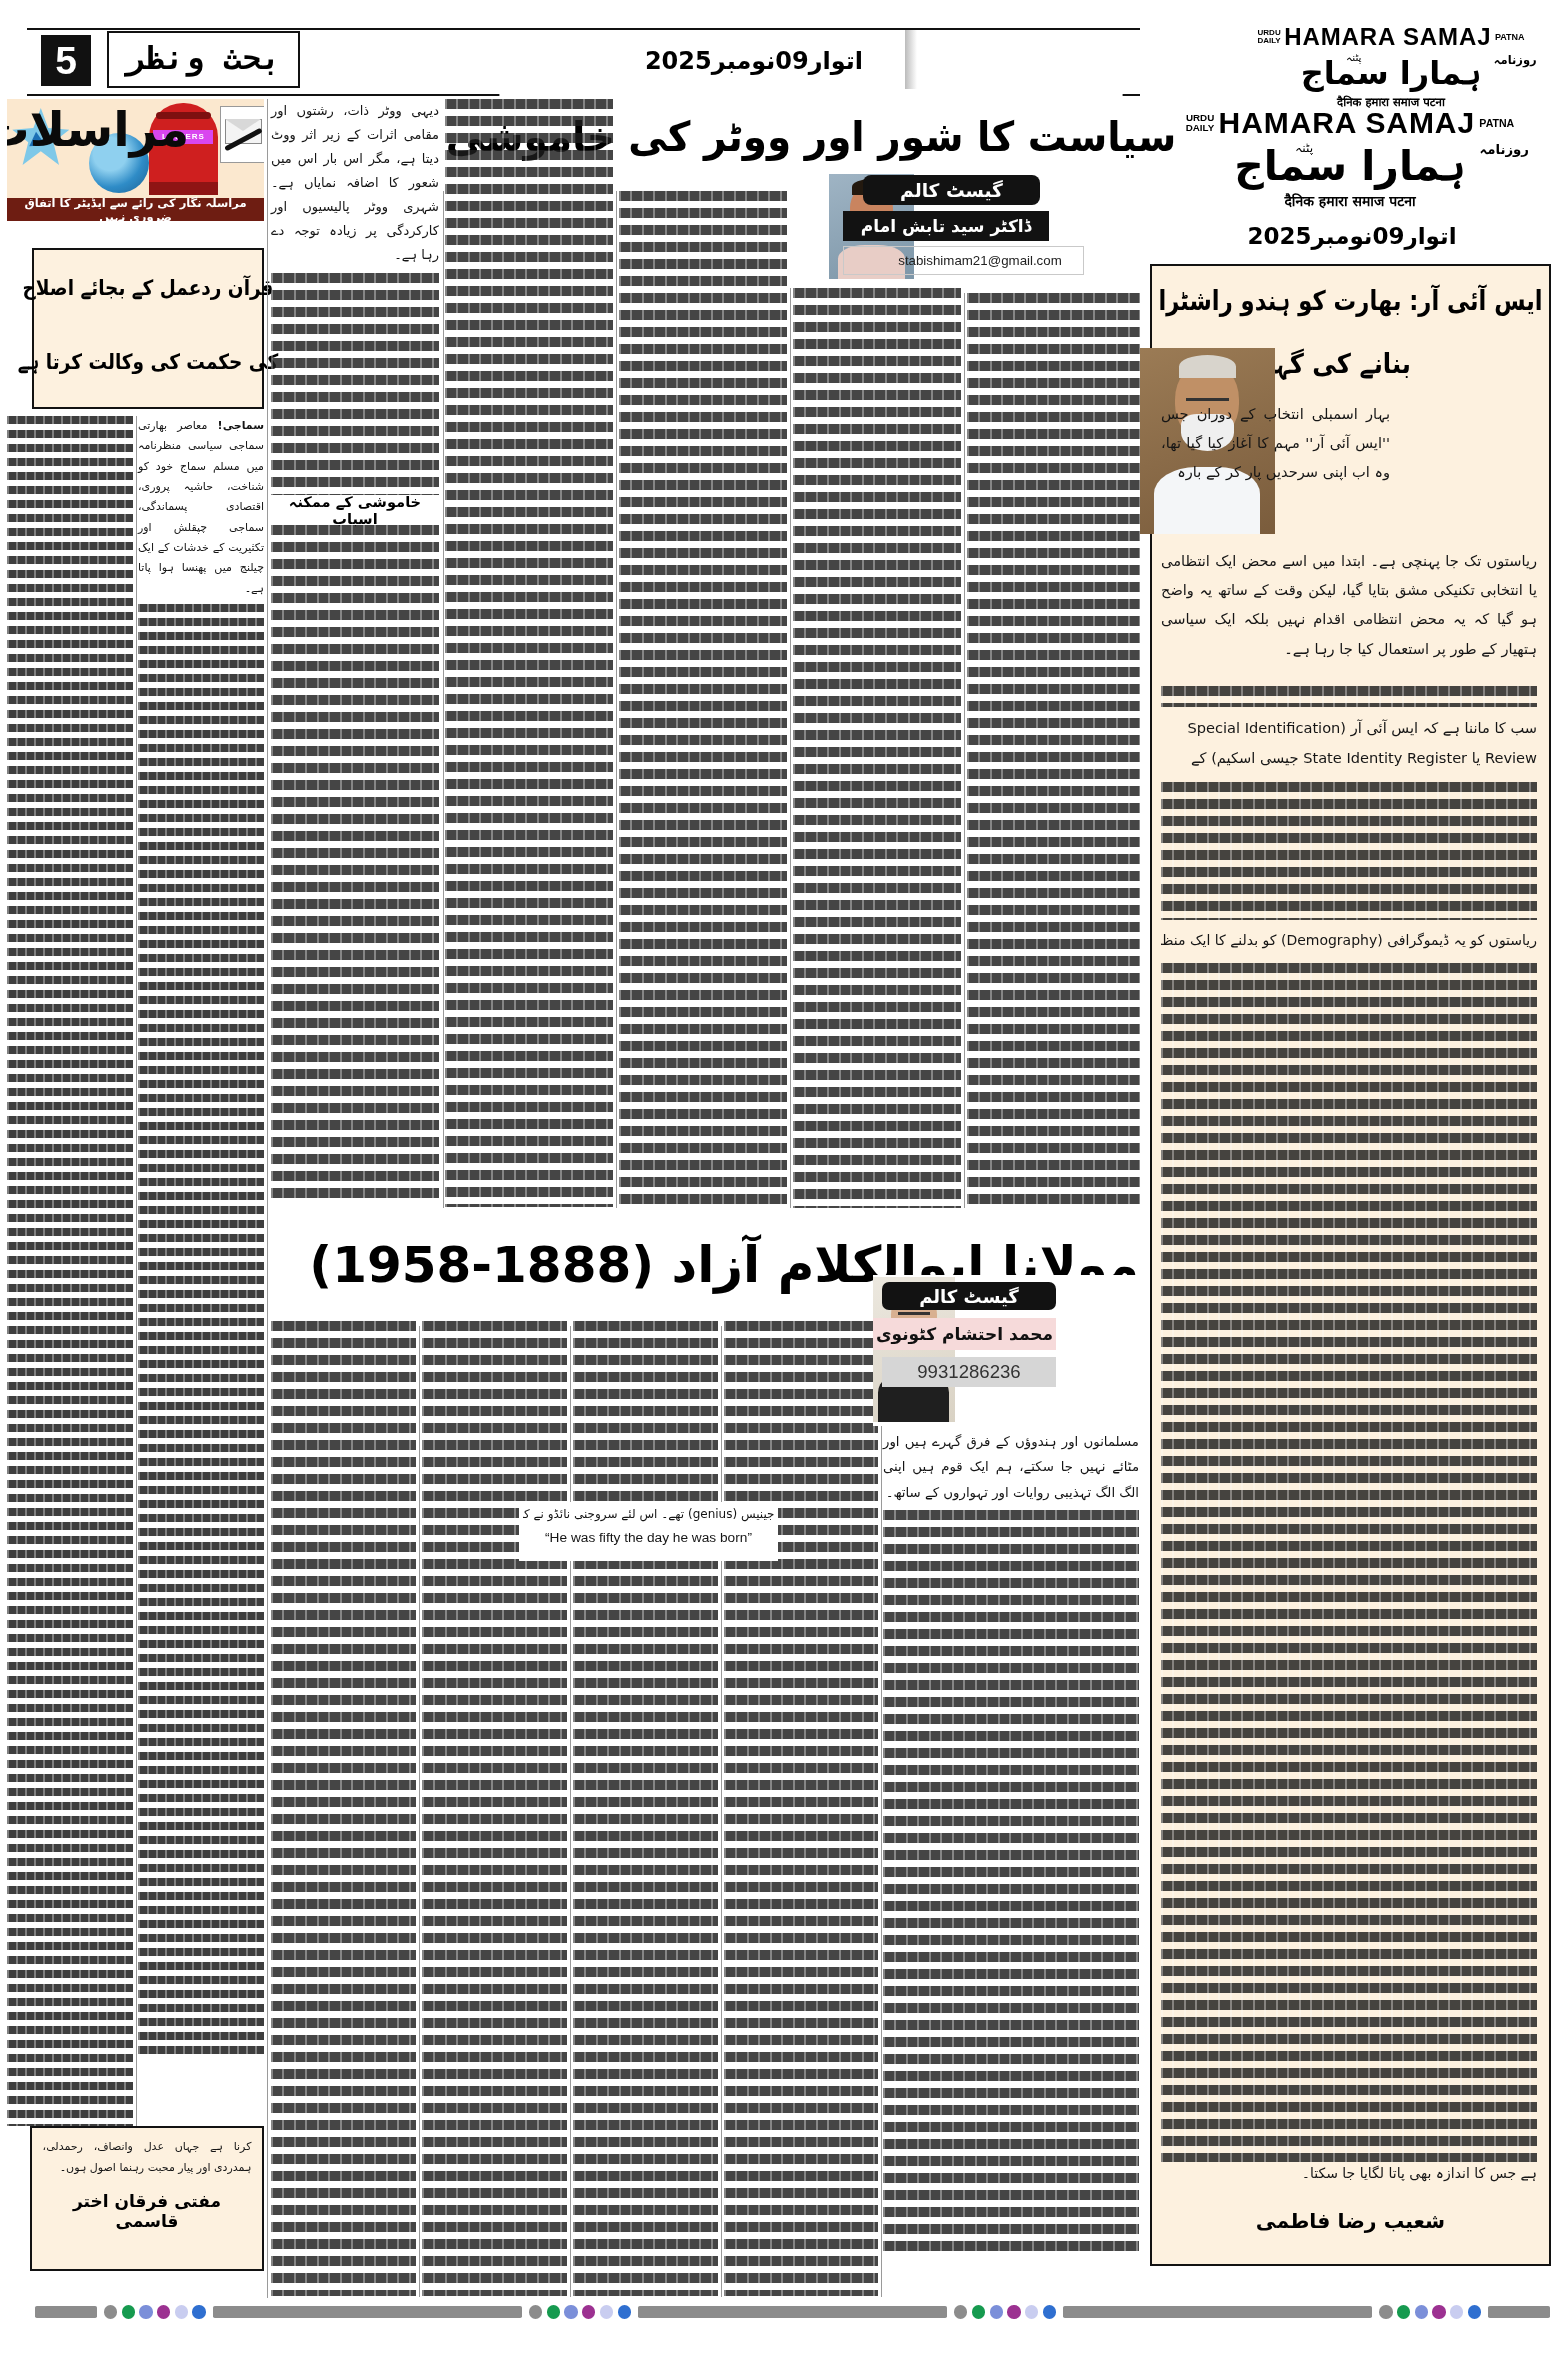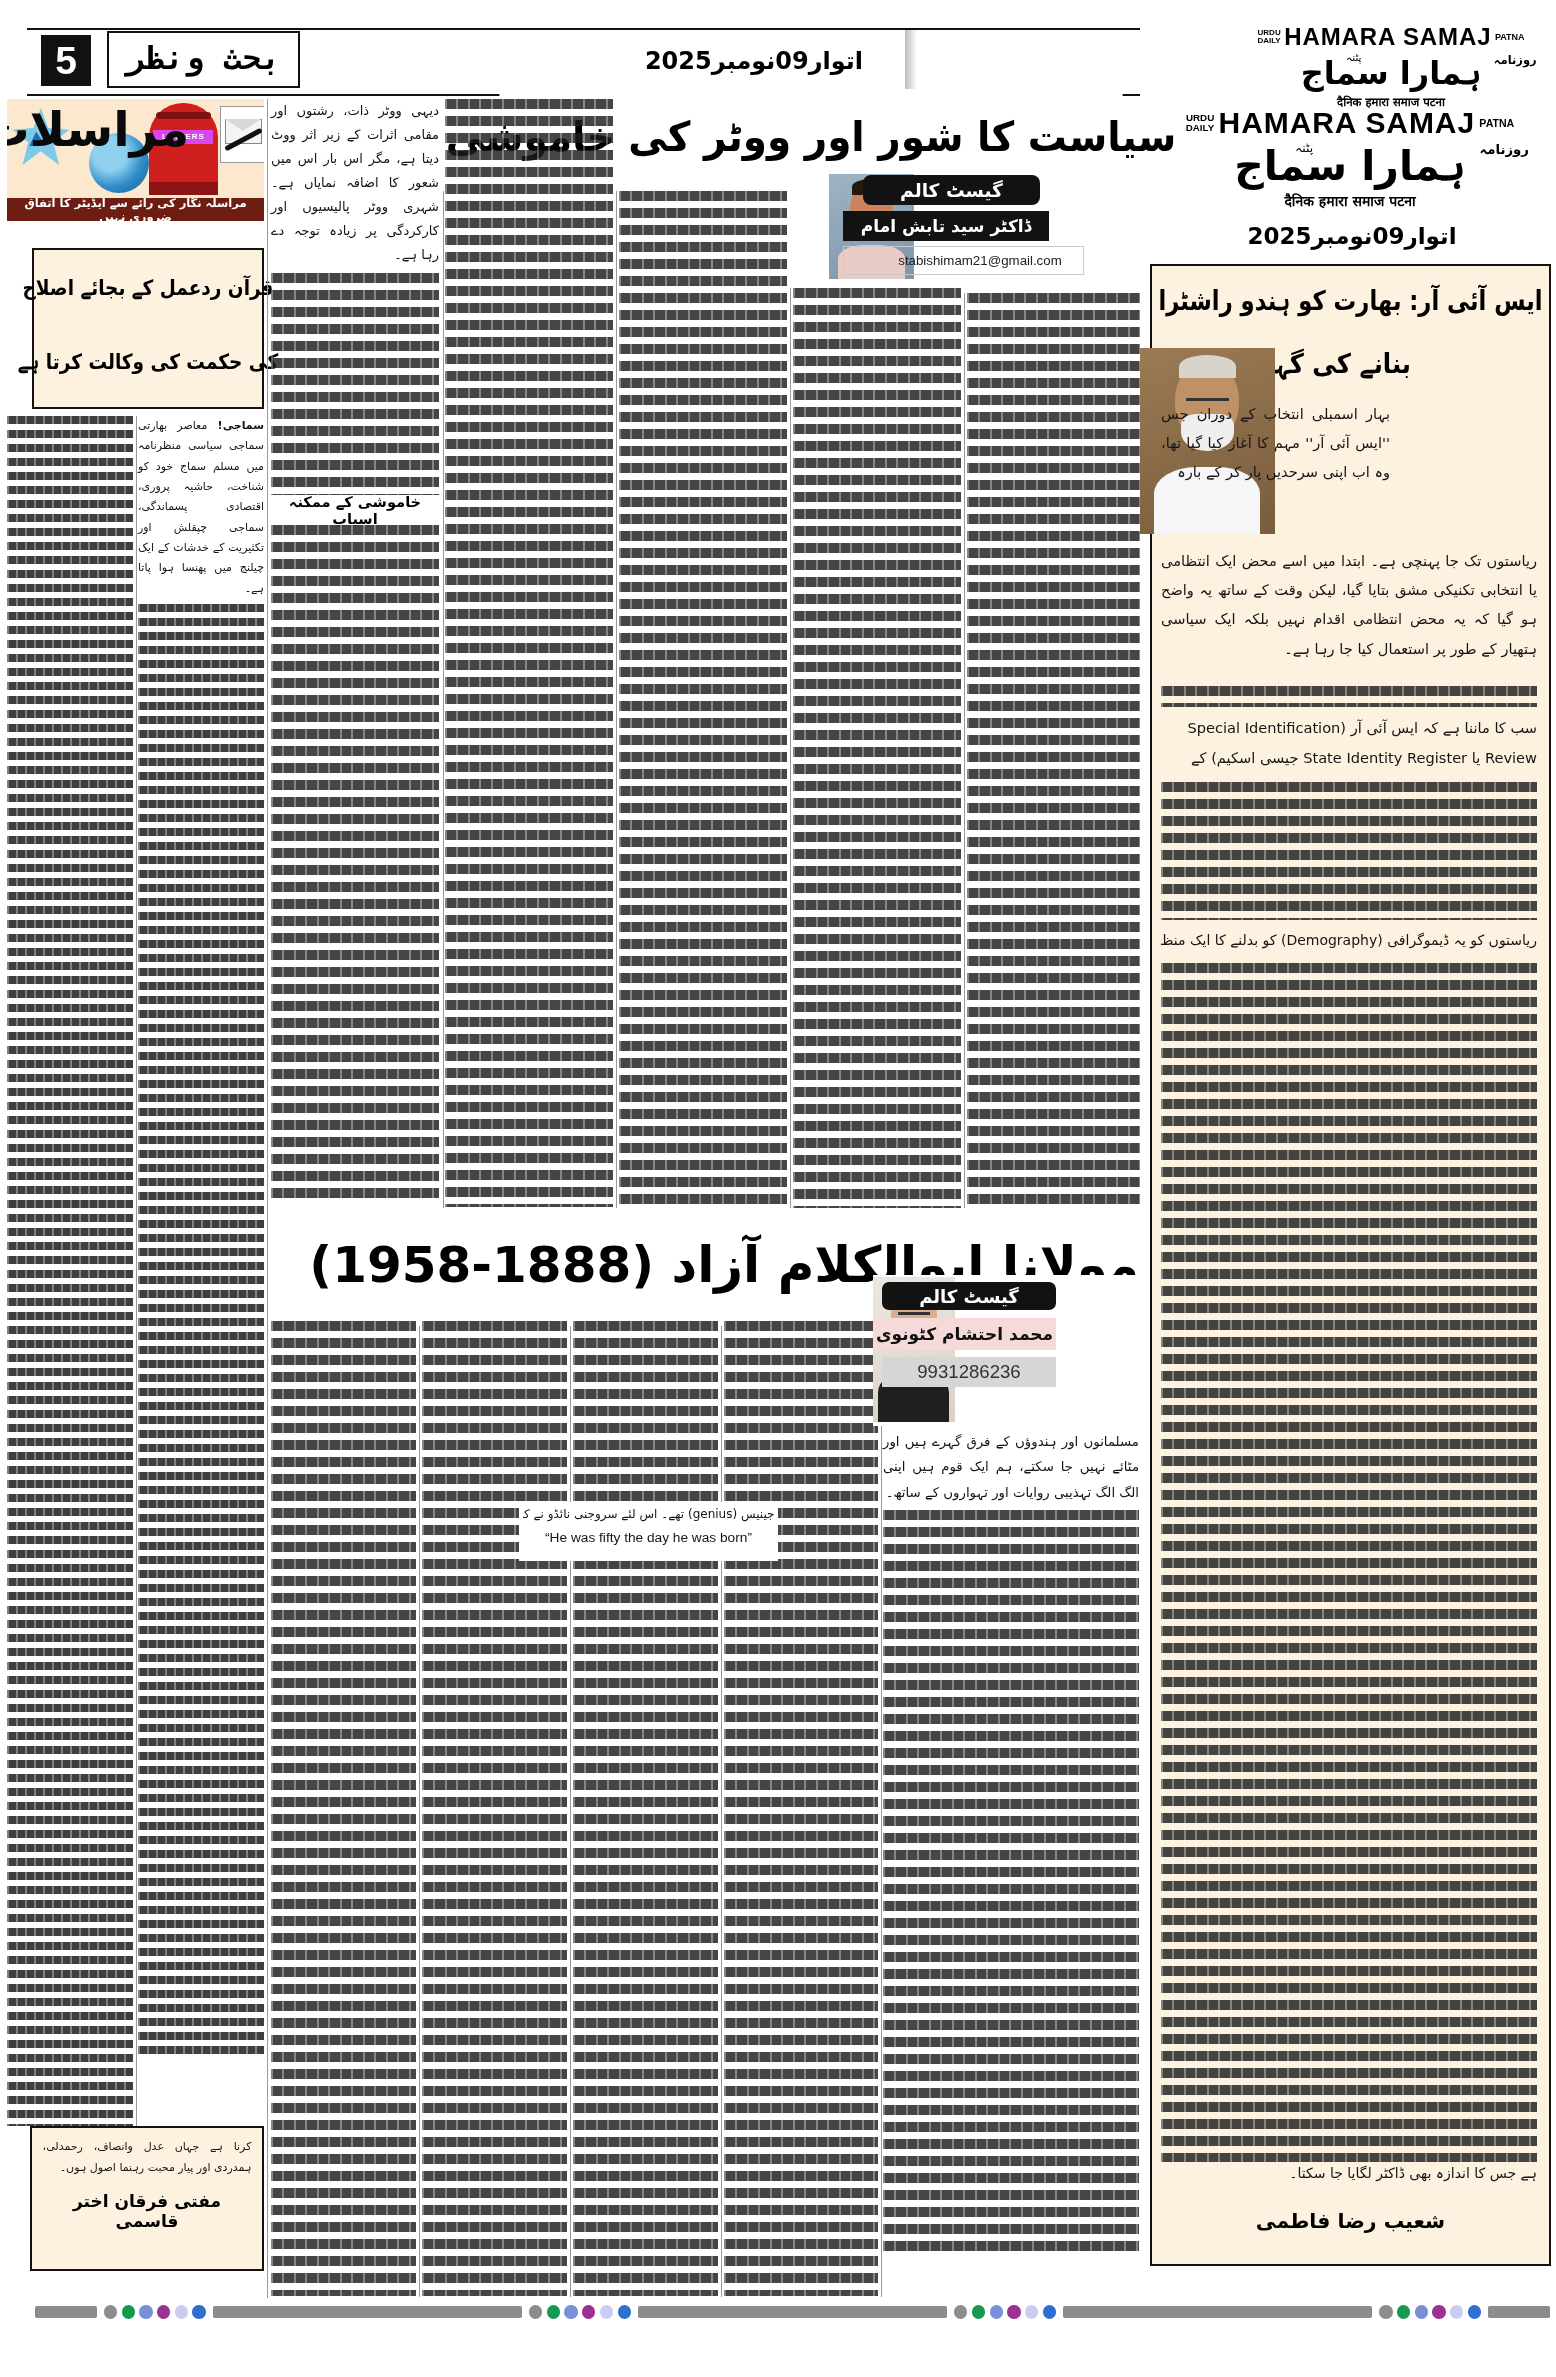--- a/index.html
+++ b/index.html
@@ -188,21 +188,21 @@
         <div style="left:14px;bottom:0;width:106px;height:67px;background:#f4f6f8;border-radius:40% 40% 0 0;"></div>
       </div>
       <div class="abs ur jtext" style="left:9px;top:133px;width:229px;font-size:14.6px;line-height:2.0;">بہار اسمبلی انتخاب کے دوران جس ''ایس آئی آر'' مہم کا آغاز کیا گیا تھا، وہ اب اپنی سرحدیں پار کر کے بارہ</div>
       <div class="abs ur jtext" style="left:9px;top:280px;width:376px;font-size:14.6px;line-height:2.0;">ریاستوں تک جا پہنچی ہے۔ ابتدا میں اسے محض ایک انتظامی یا انتخابی تکنیکی مشق بتایا گیا، لیکن وقت کے ساتھ یہ واضح ہو گیا کہ یہ محض انتظامی اقدام نہیں بلکہ ایک سیاسی ہتھیار کے طور پر استعمال کیا جا رہا ہے۔</div>
       <div class="abs sim" style="left:9px;top:420px;width:376px;height:21px;"></div>
       <div class="abs ur jtext" style="left:9px;top:447px;width:376px;font-size:14.6px;line-height:2.0;white-space:nowrap;overflow:hidden;">سب کا ماننا ہے کہ ایس آئی آر (Special Identification</div>
       <div class="abs ur jtext" style="left:9px;top:477px;width:376px;font-size:14.6px;line-height:2.0;white-space:nowrap;overflow:hidden;">Review یا State Identity Register جیسی اسکیم) کے</div>
       <div class="abs sim" style="left:9px;top:516px;width:376px;height:138px;"></div>
       <div class="abs ur" style="left:9px;top:660px;width:376px;font-size:14px;line-height:2.0;white-space:nowrap;overflow:hidden;color:#151515;">ریاستوں کو یہ ڈیموگرافی (Demography) کو بدلنے کا ایک منظم</div>
       <div class="abs sim" style="left:9px;top:697px;width:376px;height:1199px;"></div>
-      <div class="abs ur" style="left:9px;top:1899px;width:376px;font-size:14px;text-align:right;color:#151515;">ہے جس کا اندازہ بھی ڈاکٹر لگایا جا سکتا۔</div>
+      <div class="abs ur" style="left:9px;top:1899px;width:376px;font-size:14px;text-align:right;color:#151515;">ہے جس کا اندازہ بھی پاتا لگایا جا سکتا۔</div>
       <div class="abs ctr ur b" style="left:0;top:1937px;width:100%;height:35px;font-size:20.4px;text-align:center;">شعیب رضا فاطمی</div>
     </div>
   </div>
 
   <div class="abs" style="left:35px;top:2304px;width:1515px;height:16px;display:flex;align-items:center;gap:7px;">
     <div class="fbar" style="flex: 0 0 62px; background: rgb(140, 140, 140);"></div>
     <div class="dots">
         <span class="dot" style="background: rgb(140, 140, 140);"></span>
         <span class="dot" style="background: rgb(22, 154, 79);"></span>
         <span class="dot" style="background: rgb(123, 143, 217);"></span>

